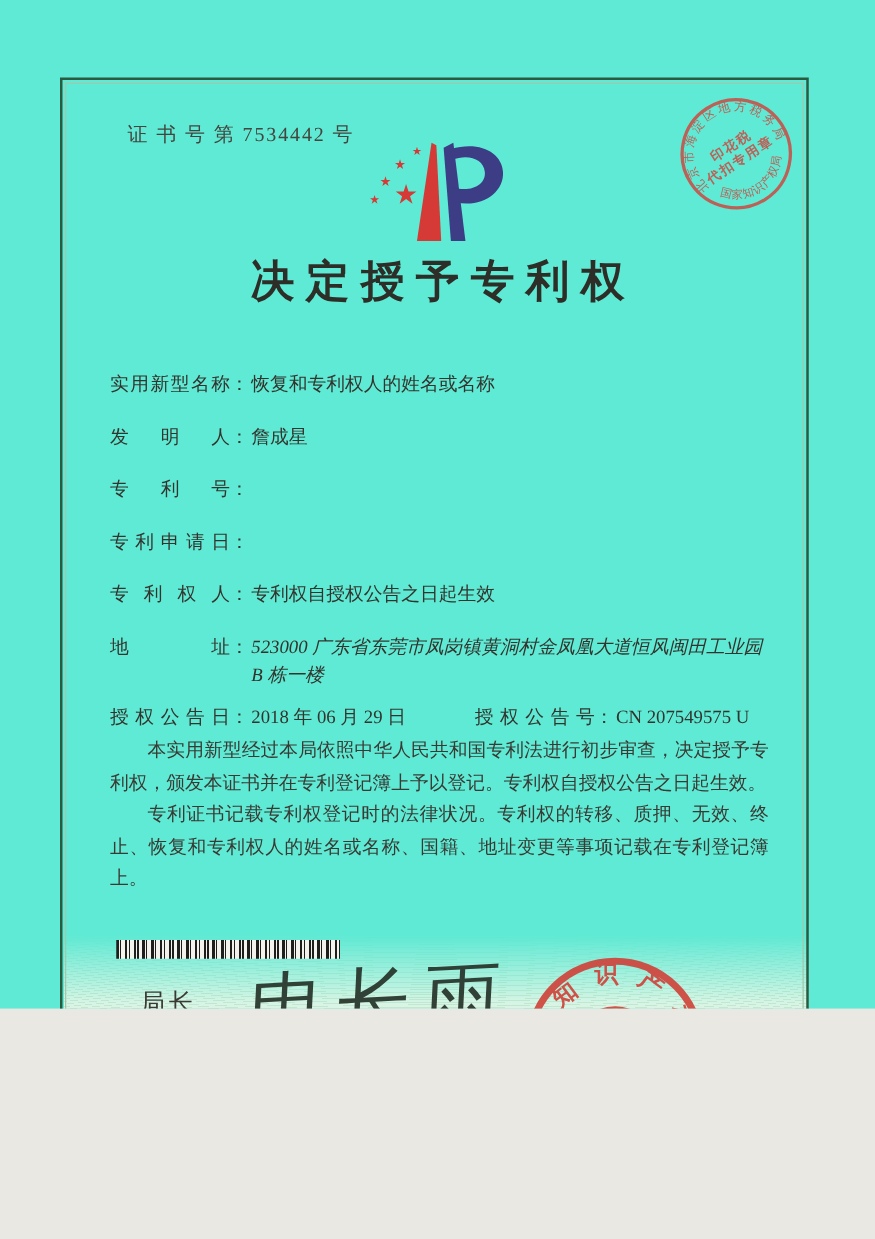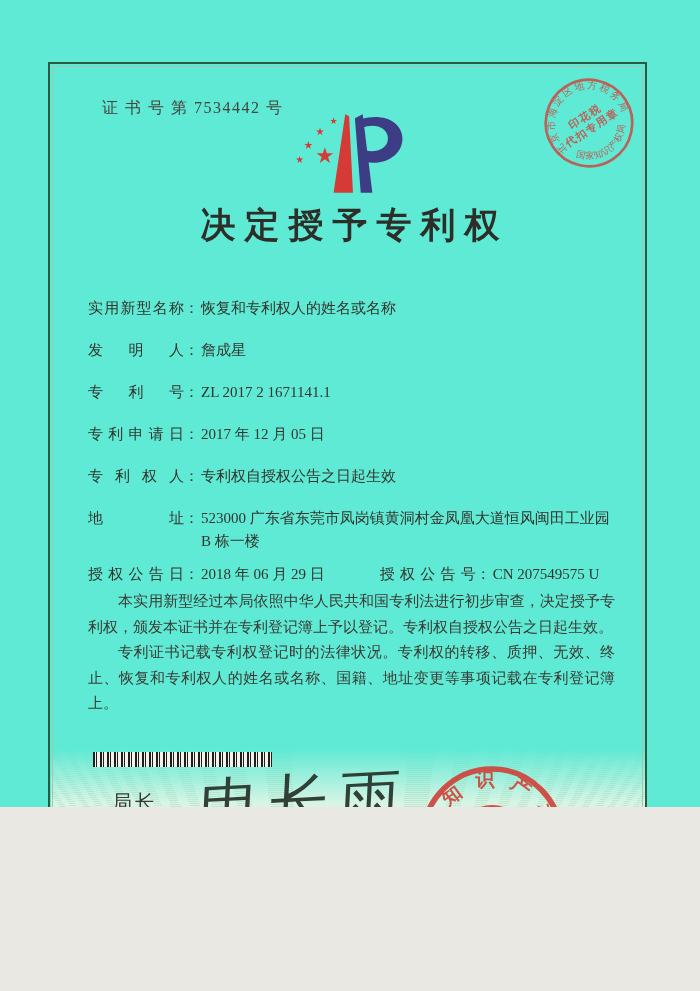--- a/index.html
+++ b/index.html
@@ -34,21 +34,21 @@
   .title{
     position:absolute;left:0;right:0;top:202px;text-align:center;
     font-size:35px;font-weight:bold;letter-spacing:9px;text-indent:9px;color:#2e2e29;
   }
   .fields{position:absolute;left:88px;top:297px;width:528px;}
   .row{display:flex;height:42px;font-size:15px;line-height:23px;align-items:flex-start;}
   .row.addr{height:56px;}
   .field-label{display:inline-block;width:96px;text-align:justify;text-align-last:justify;white-space:nowrap;}
   .colon{display:inline-block;width:17px;}
   .field-value{display:inline-block;}
-  .addr .field-value{max-width:410px;}
+  .addr .field-value{max-width:410px;font-style:italic;}
   .pair{display:flex;}
   .pair2{margin-left:55px;justify-content:space-between;}
   .body-text{
     position:absolute;left:88px;top:589px;width:527px;
     font-size:15px;line-height:25.5px;text-align:justify;color:#3a3a34;font-family:Liberation Serif, serif;
   }
   .body-text p{margin:0;text-indent:2em;}
   .barcode{
     position:absolute;left:93px;top:752px;width:179px;height:15px;
     background:repeating-linear-gradient(90deg,
@@ -165,26 +165,24 @@
         <span class="field-value">恢复和专利权人的姓名或名称</span>
     </div>
     <div class="row">
       <span class="field-label">发明人</span>
         <span class="colon">：</span>
         <span class="field-value">詹成星</span>
     </div>
     <div class="row">
       <span class="field-label">专利号</span>
         <span class="colon">：</span>
-        <span class="field-value">ZL 2017 2 1671141.1</span>
     </div>
     <div class="row">
       <span class="field-label">专利申请日</span>
         <span class="colon">：</span>
-        <span class="field-value">2017 年 12 月 05 日</span>
     </div>
     <div class="row">
       <span class="field-label">专利权人</span>
         <span class="colon">：</span>
         <span class="field-value">专利权自授权公告之日起生效</span>
     </div>
     <div class="row addr">
       <span class="field-label">地址</span>
         <span class="colon">：</span>
         <span class="field-value">523000 广东省东莞市凤岗镇黄洞村金凤凰大道恒风闽田工业园 B 栋一楼</span>

